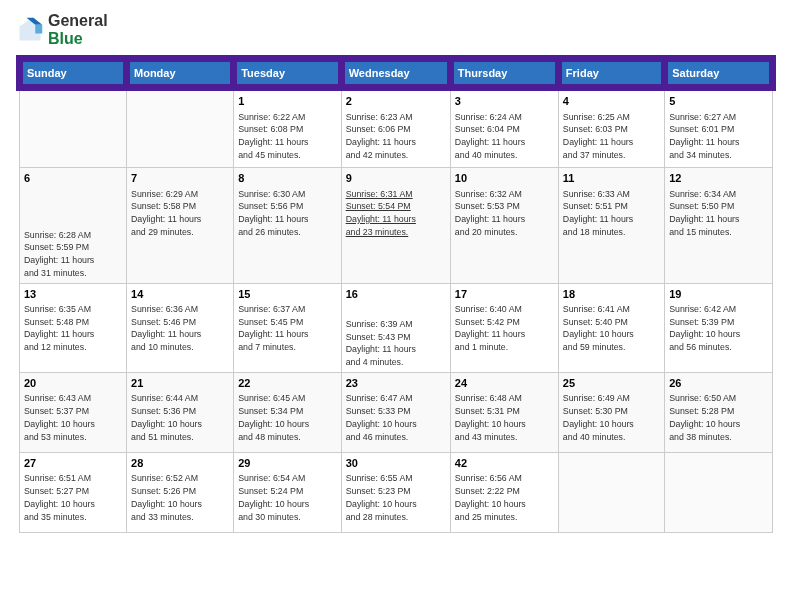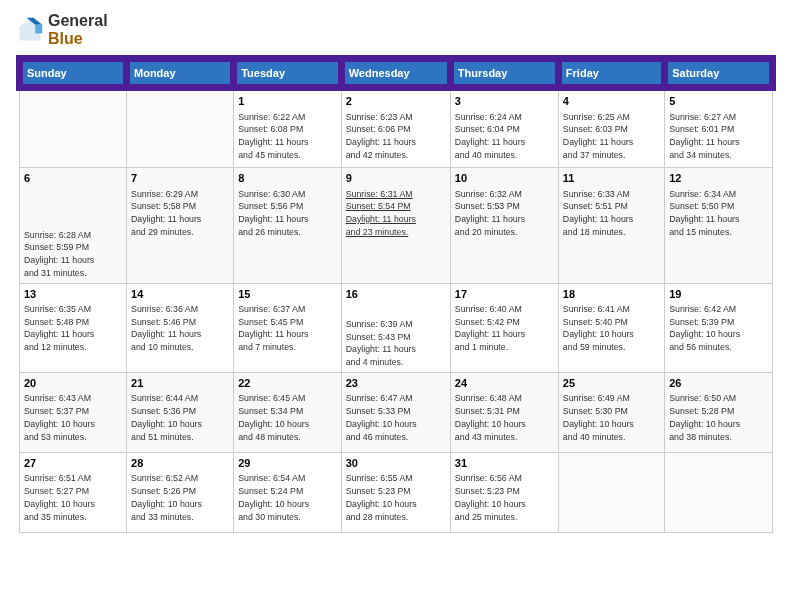--- a/index.html
+++ b/index.html
@@ -26,21 +26,21 @@
       display: flex;
       align-items: center;
       gap: 4px;
     }
     .logo-text {
       font-size: 16px;
       font-weight: bold;
       line-height: 1.1;
     }
     .logo-text .general { color: #333; }
-    .logo-text .blue { color: #a16207; text-align: center; }
+    .logo-text .blue { color: #15803d; text-align: center; }
     .logo-icon {
       width: 28px;
       height: 28px;
     }
     .title-block {
       text-align: right;
     }
     .month-title {
       font-size: 28px;
       font-weight: bold;
@@ -335,23 +335,23 @@
 and 30 minutes.</div>
           </td>
           <td>
             <div class="day-number">30</div>
             <div class="day-info" style="white-space: pre-line;">Sunrise: 6:55 AM
 Sunset: 5:23 PM
 Daylight: 10 hours
 and 28 minutes.</div>
           </td>
           <td>
-            <div class="day-number">31</div>
+            <div class="day-number">42</div>
             <div class="day-info" style="white-space: pre-line;">Sunrise: 6:56 AM
-Sunset: 5:23 PM
+Sunset: 2:22 PM
 Daylight: 10 hours
 and 25 minutes.</div>
           </td>
           <td class="empty"></td>
           <td class="empty"></td>
         </tr>
       </tbody>
   </table>
 </div>
 

